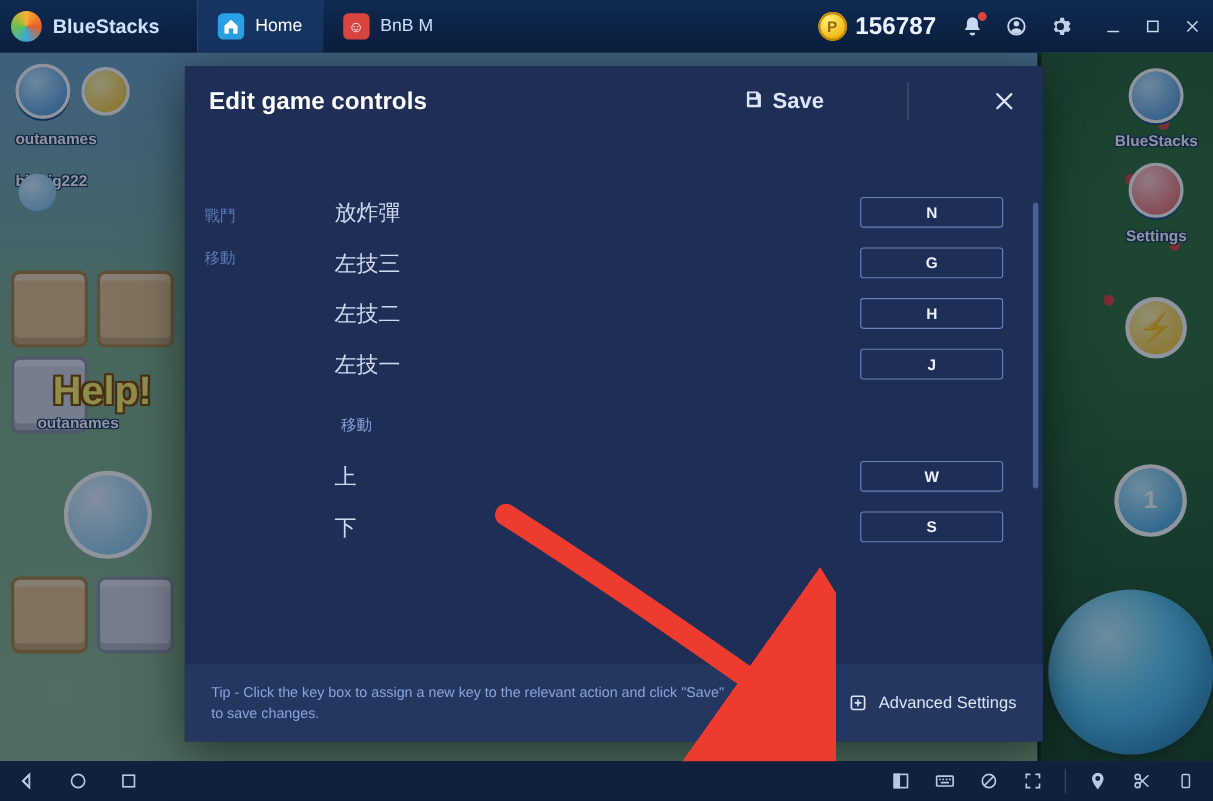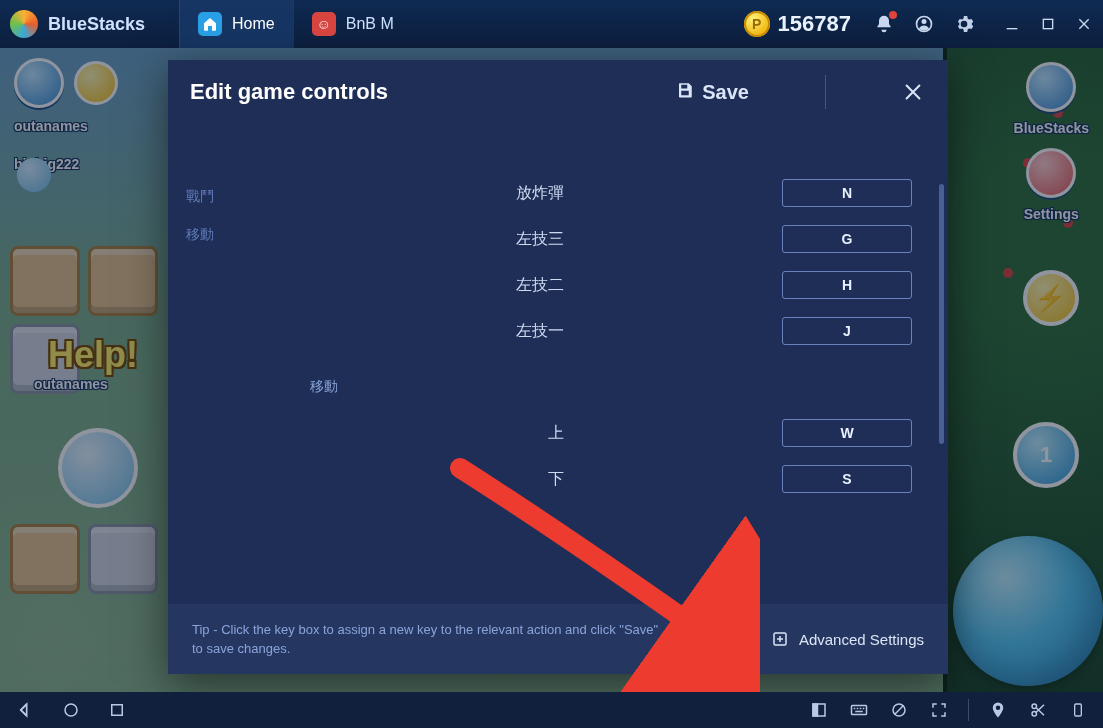--- a/index.html
+++ b/index.html
@@ -106,21 +106,21 @@
 .savebtn { display:flex; gap:8px; font-size:20px; font-weight:600; color:#dbe5f7; cursor:pointer; padding:6px 10px; }
 .savebtn .disk { width:18px;height:18px; }
 .closebtn { width:26px;height:26px; margin-left:26px; cursor:pointer; color:#dbe5f7; display:flex;align-items:center;justify-content:center; }
 .vline { width:1px; height:34px; background:rgba(255,255,255,.2); margin-left:18px; }
 .dbody { flex:1; display:flex; position:relative; }
 .sidenav { width:120px; padding:54px 0 0 18px; }
 .sidenav .snitem { font-size:14px; color:#5f7bb7; padding:10px 0; cursor:pointer; }
 .content { flex:1; padding:46px 36px 0 16px; overflow:auto; }
 .section-title { font-size:14px; color:#8aa4da; margin:24px 0 14px 6px; }
 .row { display:flex; align-items:center; height:46px; }
-.row .label { font-size:16px; color:#cfdaf0; width:260px;text-align:right; }
+.row .label { font-size:20px; color:#cfdaf0; width:260px; }
 .keybox {
   width:130px; height:28px; margin-left:auto;
   border:1px solid #6a83bc; border-radius:3px;
   display:flex; align-items:center; justify-content:center;
   font-weight:700; color:#e9f0ff; font-size:14px;
   cursor:pointer;
 }
 .scrollbar { position:absolute; right:4px; top:60px; width:5px; height:260px; background:#4a5f92; border-radius:3px; }
 .dfoot {
   height:70px; background:#253761;

